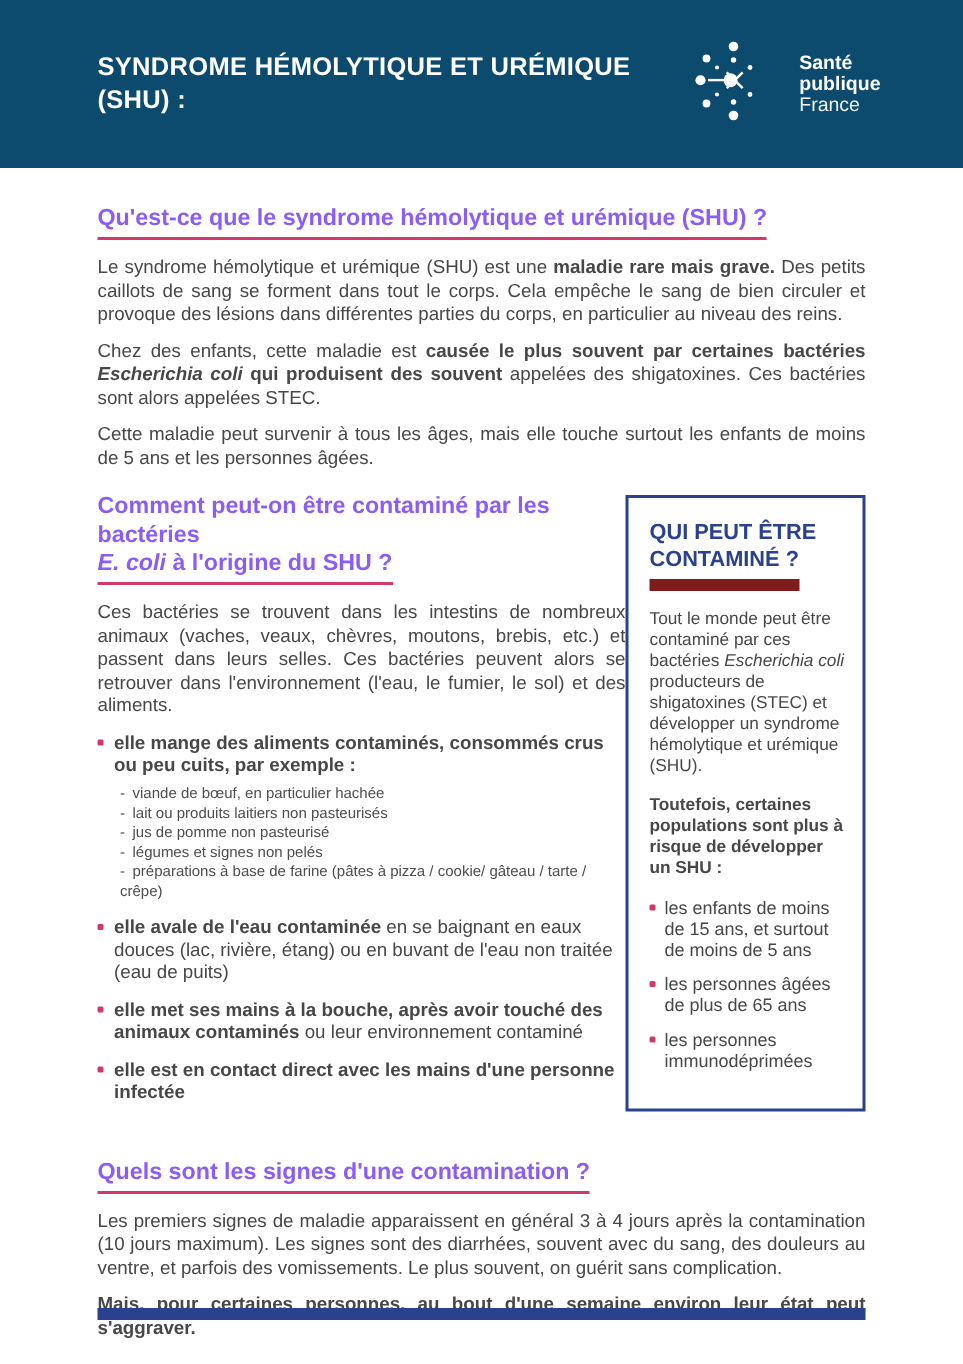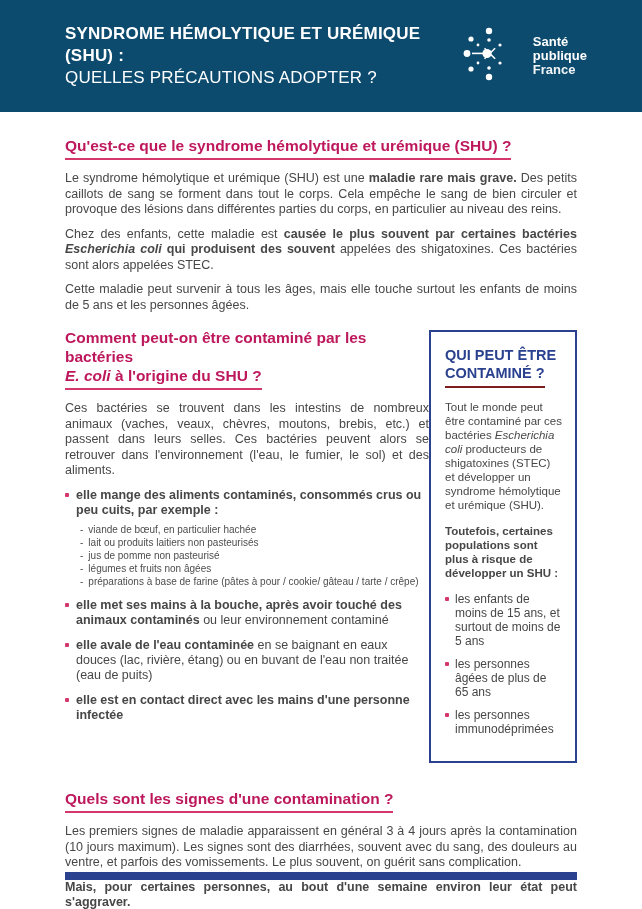--- a/index.html
+++ b/index.html
@@ -16,36 +16,36 @@
     background:#0c4a6e;height:112px;width:100%;
     display:flex;align-items:center;justify-content:space-between;
     box-sizing:border-box;padding:0 55px 0 65px;
   }
   .header-titles{color:#ffffff;line-height:22px;font-size:17px;letter-spacing:.2px;}
   .header-titles .t1{font-weight:bold;}
   .header-titles .t2{font-weight:normal;}
   .logo{display:flex;align-items:center;gap:19px;color:#ffffff;}
   .logo-text{font-size:13px;line-height:14px;}
   .logo-text .l1,.logo-text .l2{font-weight:bold;}
-  .logo-text .l3{font-weight:bold;opacity:.95;}
+  .logo-text .l3{font-weight:normal;opacity:.95;}
 
   
   .content{padding:24px 65px 0 65px;}
   .sec-heading{
-    font-size:15.5px;color:#be185d;line-height:19px;margin:0 0 11px 0;
+    font-size:15.5px;color:#8b5cf6;line-height:19px;margin:0 0 11px 0;
   }
   .u{display:inline-block;border-bottom:2px solid #d4376a;padding-bottom:3px;}
   p.body{
     font-size:12.5px;line-height:15.5px;text-align:justify;margin:0 0 9px 0;
   }
 
   
   .two-col{display:flex;align-items:flex-start;}
   .col-main{flex:1;min-width:0;}
-  .col-side{width:148px;flex:none;}
+  .col-side{width:160px;flex:none;}
 
   .list-intro{
     font-size:12.5px;font-weight:bold;color:#3ba3c9;margin:13px 0 7px 0;line-height:15px;
   }
   ul.main-bullets{list-style:none;margin:0;padding:0;}
   ul.main-bullets > li{
     position:relative;padding-left:11px;font-size:12.5px;line-height:15px;
     margin-bottom:10px;
   }
   ul.main-bullets > li::before{
@@ -57,21 +57,21 @@
     font-size:10px;line-height:13px;font-weight:normal;color:#4d4d4d;
   }
   ul.sub-dashes li::before{content:"-";margin-right:5px;}
 
   
   .side-box{
     border:2px solid #2a418f;background:#ffffff;box-sizing:border-box;
     padding:14px 12px 16px 14px;margin-top:2px;
   }
   .side-title{font-size:14.5px;color:#2a418f;line-height:18px;margin:0 0 12px 0;}
-  .side-title .u2{display:inline-block;border-bottom:2px solid #7f1d1d;padding-bottom:4px;}
+  .side-title .u2{display:inline-block;border-bottom:8px solid #7f1d1d;padding-bottom:4px;}
   .side-box p{font-size:11.5px;line-height:14px;margin:0 0 12px 0;text-align:left;}
   ul.side-bullets{list-style:none;margin:0;padding:0;}
   ul.side-bullets li{
     position:relative;padding-left:10px;font-size:12px;line-height:14px;margin-bottom:9px;
   }
   ul.side-bullets li::before{
     content:"";position:absolute;left:0;top:5px;width:4px;height:4px;
     background:#d4376a;border-radius:1px;
   }
 
@@ -81,21 +81,20 @@
   .footer-rule{
     position:absolute;left:65px;right:65px;bottom:29px;height:8px;background:#2a418f;
   }
 </style>
 </head>
 <body>
 
 <div class="header">
   <div class="header-titles">
     <div class="t1">SYNDROME HÉMOLYTIQUE ET URÉMIQUE (SHU) :</div>
-    <div class="t2">QUELLES PRÉCAUTIONS ADOPTER ?</div>
   </div>
   <div class="logo">
     <span>
       <svg width="52" height="56" viewBox="0 0 52 56">
         <g fill="#ffffff">
           <circle cx="27" cy="5" r="3.2"></circle>
           <circle cx="27" cy="14" r="1.8"></circle>
           <circle cx="9" cy="13" r="2.6"></circle>
           <circle cx="16" cy="19" r="1.4"></circle>
           <rect x="10" y="26.6" width="13" height="1.6"></rect>
@@ -138,26 +137,26 @@
         <span class="u"><span class="i">E. coli</span><span> à l'origine du SHU ?</span></span>
       </h2>
       <p class="body"><span>Ces bactéries se trouvent dans les intestins de nombreux animaux (vaches, veaux, chèvres, moutons, brebis, etc.) et passent dans leurs selles. Ces bactéries peuvent alors se retrouver dans l'environnement (l'eau, le fumier, le sol) et des aliments.</span></p>
       <ul class="main-bullets">
         <li>
           <span><span class="b">elle mange des aliments contaminés, consommés crus ou peu cuits, par exemple :</span></span>
           <ul class="sub-dashes">
             <li>viande de bœuf, en particulier hachée</li>
             <li>lait ou produits laitiers non pasteurisés</li>
             <li>jus de pomme non pasteurisé</li>
-            <li>légumes et fruits non âgées</li>
-            <li>préparations à base de farine (pâtes à pour / cookie/ gâteau / tarte / crêpe)</li>
+            <li>légumes et signes non pelés</li>
+            <li>préparations à base de farine (pâtes à pizza / cookie/ gâteau / tarte / crêpe)</li>
           </ul>
         </li>
+        <li><span class="b">elle avale de l'eau contaminée</span><span> en se baignant en eaux douces (lac, rivière, étang) ou en buvant de l'eau non traitée (eau de puits)</span></li>
         <li><span class="b">elle met ses mains à la bouche, après avoir touché des animaux contaminés</span><span> ou leur environnement contaminé</span></li>
-        <li><span class="b">elle avale de l'eau contaminée</span><span> en se baignant en eaux douces (lac, rivière, étang) ou en buvant de l'eau non traitée (eau de puits)</span></li>
         <li><span class="b">elle est en contact direct avec les mains d'une personne infectée</span></li>
       </ul>
     </div>
 
     <div class="col-side">
       <div class="side-box">
         <h3 class="side-title">
           <span><span class="b">QUI</span><span> PEUT ÊTRE</span></span><br>
           <span class="u2"><span>CONTAMINÉ ?</span></span>
         </h3>

